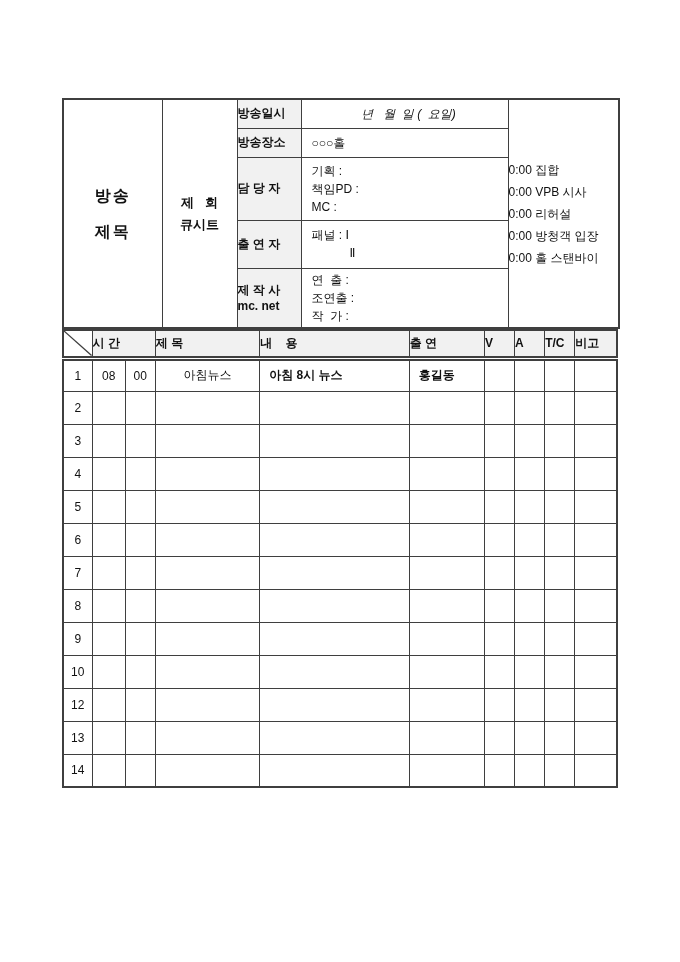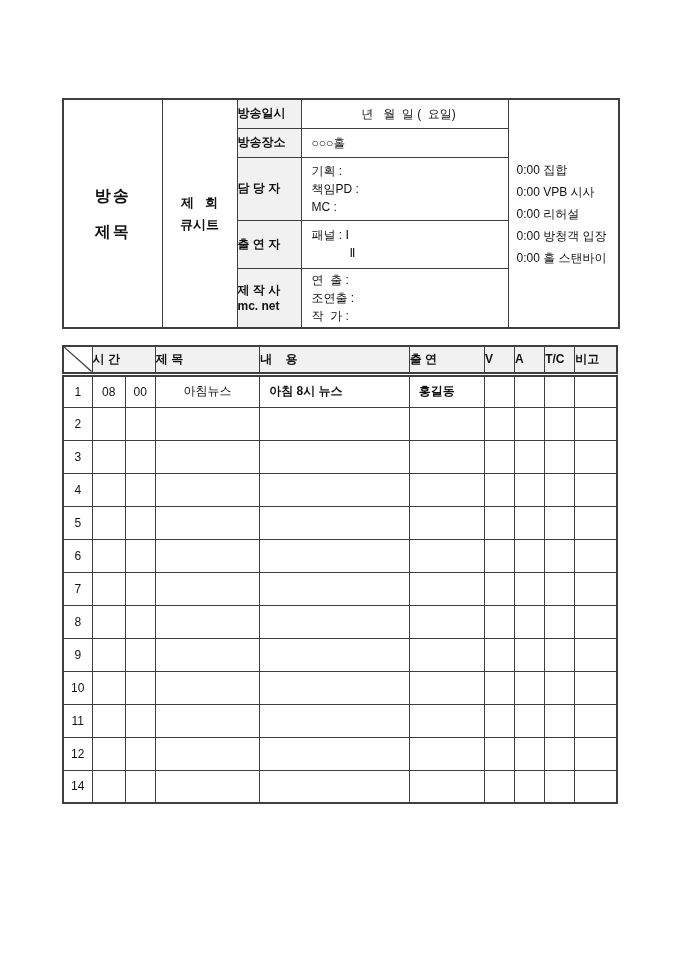--- a/index.html
+++ b/index.html
@@ -5,32 +5,32 @@
   * { margin:0; padding:0; box-sizing:border-box; }
   html,body { background:#ffffff; }
   body {
     width:680px; height:962px; position:relative;
     font-family:"Liberation Sans","DejaVu Sans",sans-serif;
     color:#111111;
   }
   table { border-collapse:collapse; table-layout:fixed; }
   .doc-table { position:absolute; left:62px; border:2px solid #3f3f3f; }
   #info-table { top:98px;  width:556px; }
-  #cue-table  { top:345px; width:556px; }
+  #cue-table  { top:329px; width:556px; }
   td, th { border:1px solid #3f3f3f; font-size:12px; vertical-align:middle; overflow:hidden; }
   .hd { background:#f1f1f1; font-weight:bold; text-align:left; }
   
   .title-cell { font-size:16px; font-weight:bold; text-align:center; line-height:36px; letter-spacing:2px; }
   .episode-cell { font-size:13px; font-weight:bold; text-align:center; line-height:22px; }
   .val { text-align:left; padding-left:10px; line-height:18px; }
-  .val.center { text-align:center; padding-left:8px; }
+  .val.center { text-align:center; padding-left:8px;font-style:italic; }
   .val .line { line-height:18px; }
   .val .line.indent { padding-left:38px; }
   .sublabel { font-size:12px; font-weight:bold; }
-  .schedule-cell { padding-left:8px; }
+  .schedule-cell { }
   .schedule-cell .line { line-height:22px; white-space:nowrap; }
   
   #cue-table thead th { height:28px; border-bottom:5px double #3f3f3f; }
   #cue-table thead th.diag { background:#ffffff; padding:0; position:relative; }
   #cue-table thead th.diag svg { display:block; width:100%; height:100%; }
   #cue-table tbody td { height:33px; text-align:center; }
   #cue-table tbody td.left { text-align:left; padding-left:9px;font-weight:bold; }
   .ws { white-space:pre; }
 </style>
 </head>
@@ -242,33 +242,33 @@
     <td></td>
     <td></td>
     <td class="left"></td>
     <td class="left"></td>
     <td></td>
     <td></td>
     <td></td>
     <td></td>
   </tr>
       <tr>
-    <td>11</td>
-    <td></td>
-    <td></td>
-    <td></td>
-    <td class="left"></td>
-    <td class="left"></td>
-    <td></td>
-    <td></td>
-    <td></td>
-    <td></td>
-  </tr>
-      <tr>
     <td>12</td>
+    <td></td>
+    <td></td>
+    <td></td>
+    <td class="left"></td>
+    <td class="left"></td>
+    <td></td>
+    <td></td>
+    <td></td>
+    <td></td>
+  </tr>
+      <tr>
+    <td>13</td>
     <td></td>
     <td></td>
     <td></td>
     <td class="left"></td>
     <td class="left"></td>
     <td></td>
     <td></td>
     <td></td>
     <td></td>
   </tr>

